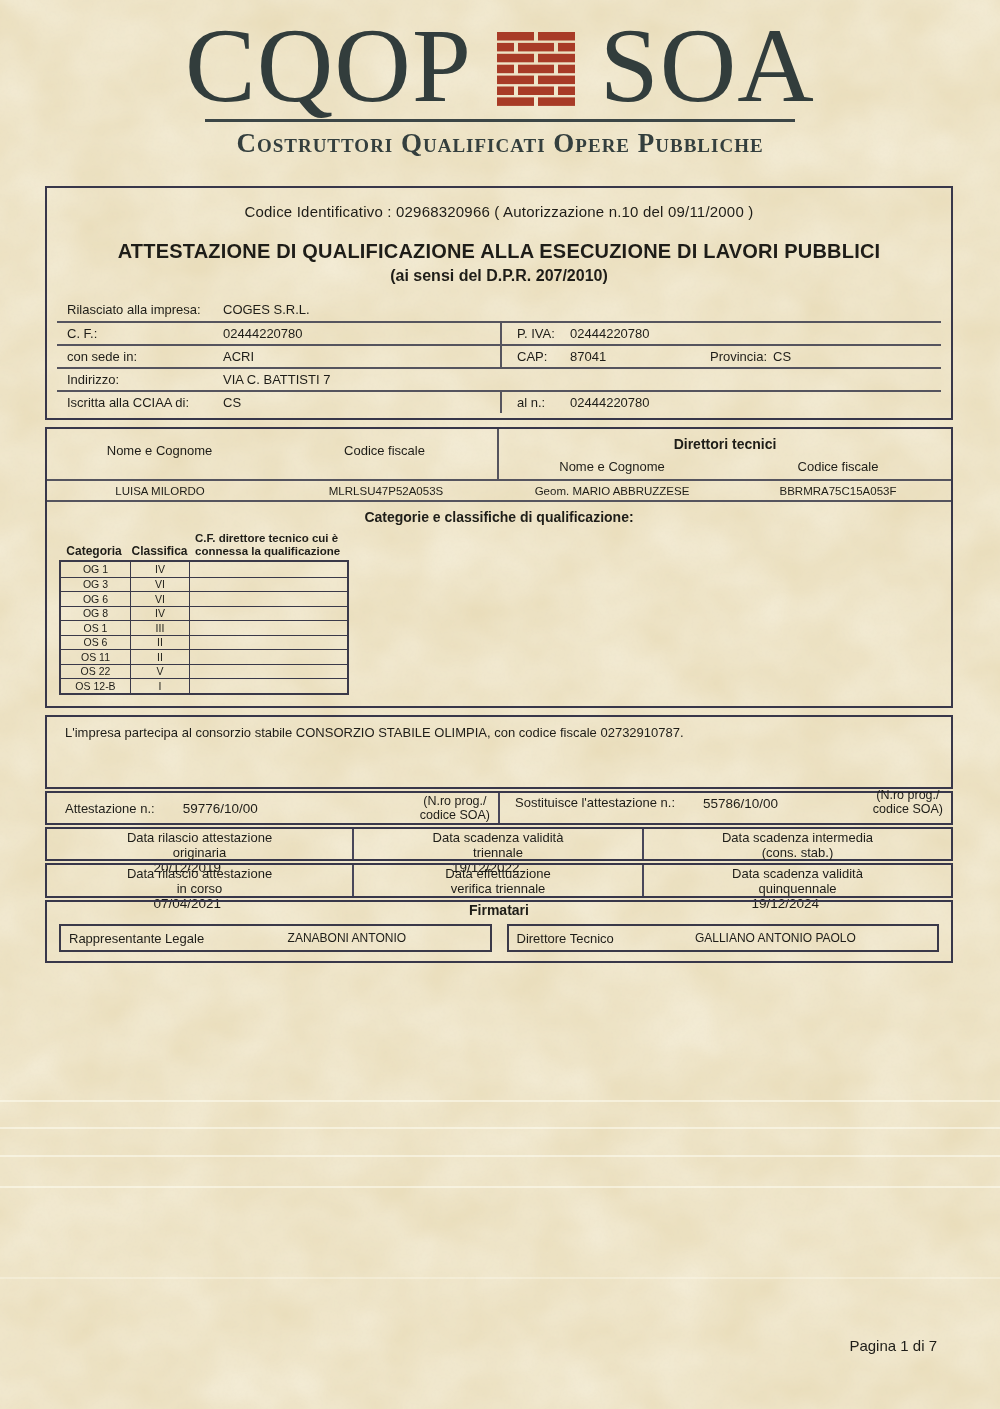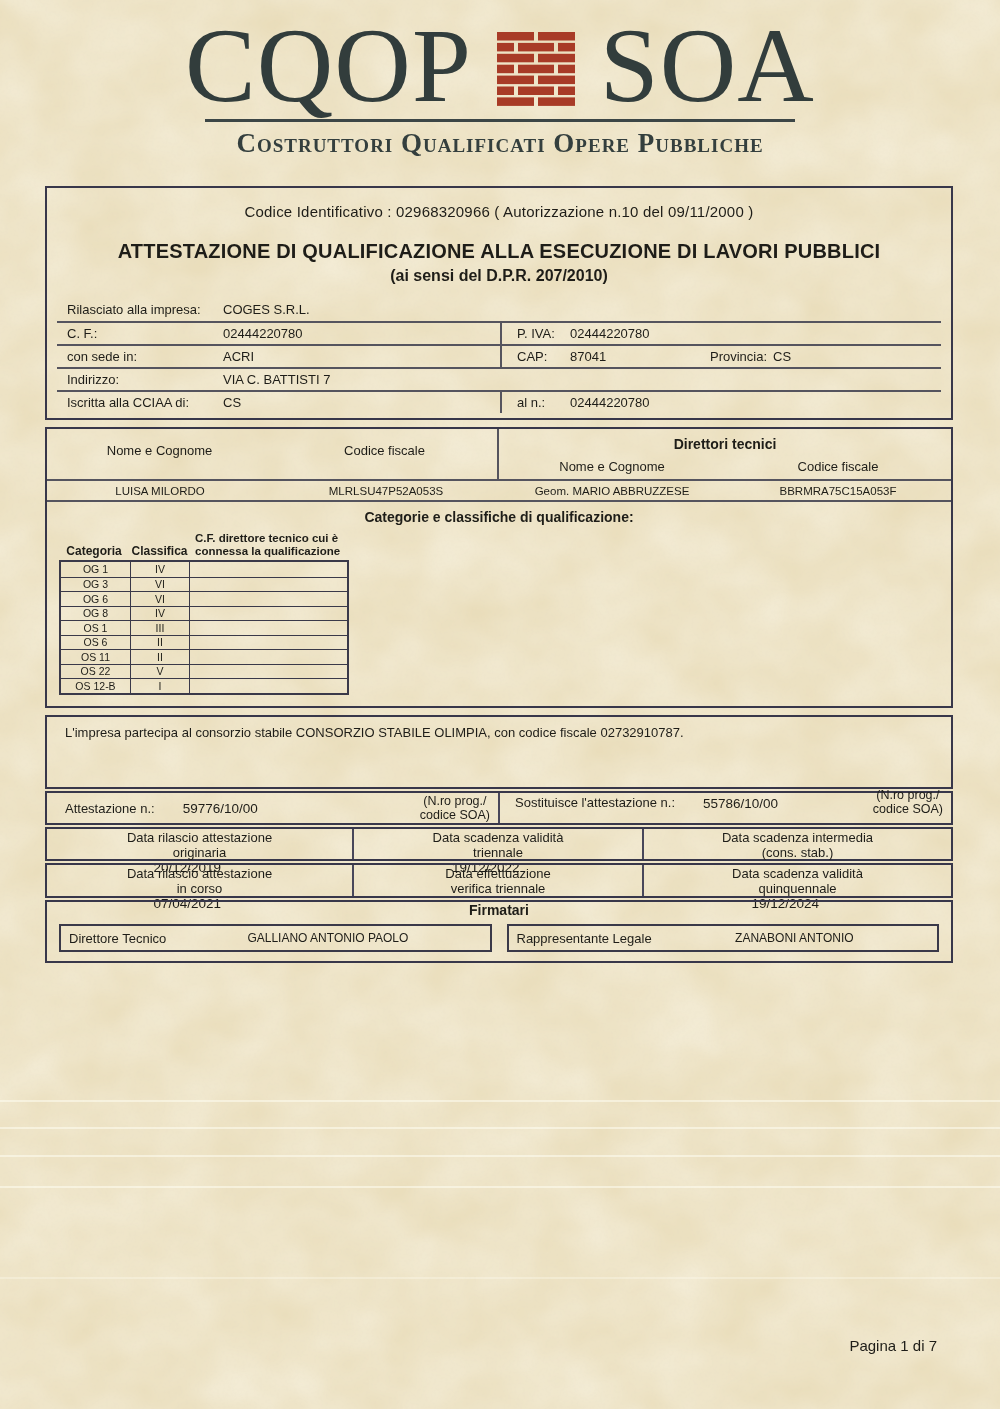--- a/index.html
+++ b/index.html
@@ -341,26 +341,26 @@
       <span class="t-lbl">Data scadenza validità
 quinquennale</span>
       <span class="t-val">19/12/2024</span>
     </div>
   </div>
 
   <div class="panel" id="panel-firmatari">
     <div class="firm-title">Firmatari</div>
     <div class="firm-row">
       <div class="firm-box">
+        <span class="firm-lbl">Rappresentante Legale</span>
+        <span class="firm-name">ZANABONI ANTONIO</span>
+      </div>
+      <div class="firm-box">
         <span class="firm-lbl">Direttore Tecnico</span>
         <span class="firm-name">GALLIANO ANTONIO PAOLO</span>
-      </div>
-      <div class="firm-box">
-        <span class="firm-lbl">Rappresentante Legale</span>
-        <span class="firm-name">ZANABONI ANTONIO</span>
       </div>
     </div>
   </div>
 
   <div class="scanline" style="top:1100px"></div>
   <div class="scanline" style="top:1127px"></div>
   <div class="scanline" style="top:1155px"></div>
   <div class="scanline" style="top:1186px"></div>
   <div class="scanline" style="top:1277px; opacity:0.6"></div>
 

